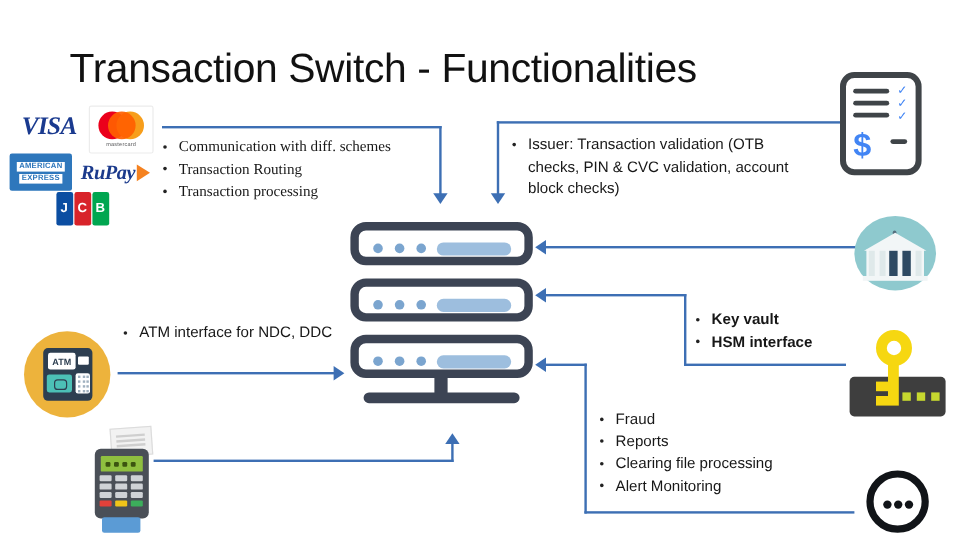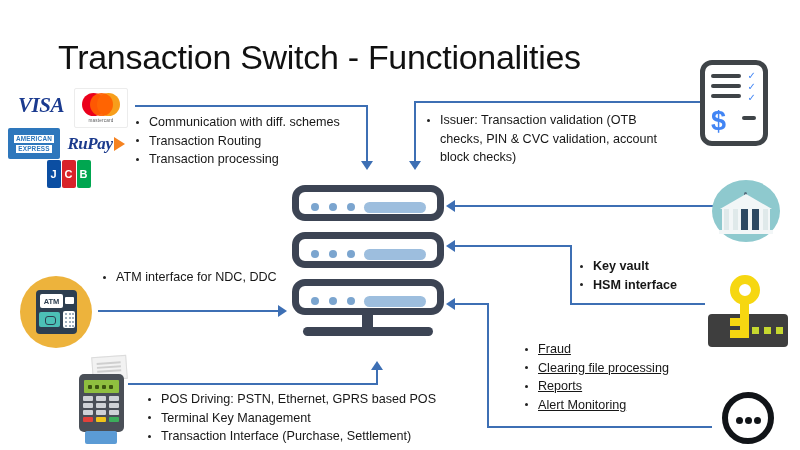--- a/index.html
+++ b/index.html
@@ -179,21 +179,21 @@
       <span class="jcb-b jcb1">J</span>
       <span class="jcb-b jcb2">C</span>
       <span class="jcb-b jcb3">B</span>
     </div>
   </div>
 
   <div class="ln lnh" style="left:135px;top:105px;width:233px;"></div>
   <div class="ln lnv" style="left:366px;top:105px;height:58px;"></div>
   <div class="arw arw-down" style="left:361px;top:161px;"></div>
 
-  <div class="bul" style="left:133px;top:113px;width:235px;">
+  <div class="bul" style="left:133px;top:113px;width:235px;font-family:Liberation Serif, serif;">
     <div class="li">Communication with diff. schemes</div>
     <div class="li">Transaction Routing</div>
     <div class="li">Transaction processing</div>
   </div>
 
   <div class="ln lnh" style="left:414px;top:101px;width:286px;"></div>
   <div class="ln lnv" style="left:414px;top:101px;height:62px;"></div>
   <div class="arw arw-down" style="left:409px;top:161px;"></div>
 
   <div class="bul" style="left:424px;top:111px;width:252px;">
@@ -330,35 +330,30 @@
       <span style="left:0;top:14px;"></span>
         <span style="left:13px;top:14px;"></span>
         <span style="left:26px;top:14px;"></span>
       <span class="pk-r" style="left:0;top:21px;"></span>
         <span class="pk-y" style="left:13px;top:21px;"></span>
         <span class="pk-g" style="left:26px;top:21px;"></span>
     </div>
     <div class="pos-foot"></div>
   </div>
 
-  <div class="bul" style="left:145px;top:390px;width:310px;">
-    <div class="li">POS Driving: PSTN, Ethernet, GPRS based POS</div>
-    <div class="li">Terminal Key Management</div>
-    <div class="li">Transaction Interface (Purchase, Settlement)</div>
-  </div>
 
   <div class="ln lnv" style="left:487px;top:303px;height:125px;"></div>
   <div class="ln lnh" style="left:455px;top:303px;width:34px;"></div>
   <div class="arw arw-right" style="left:446px;top:298px;transform:rotate(180deg);"></div>
   <div class="ln lnh" style="left:487px;top:426px;width:225px;"></div>
 
-  <div class="bul" style="left:522px;top:340px;width:180px;text-decoration:underline;">
+  <div class="bul" style="left:497px;top:340px;width:180px;">
     <div class="li">Fraud</div>
+    <div class="li">Reports</div>
     <div class="li">Clearing file processing</div>
-    <div class="li">Reports</div>
     <div class="li">Alert Monitoring</div>
   </div>
 
   <div id="dots-icon">
     <div class="dots-ring">
       <i style="left:8px;"></i>
         <i style="left:17px;"></i>
         <i style="left:26px;"></i>
     </div>
   </div>

